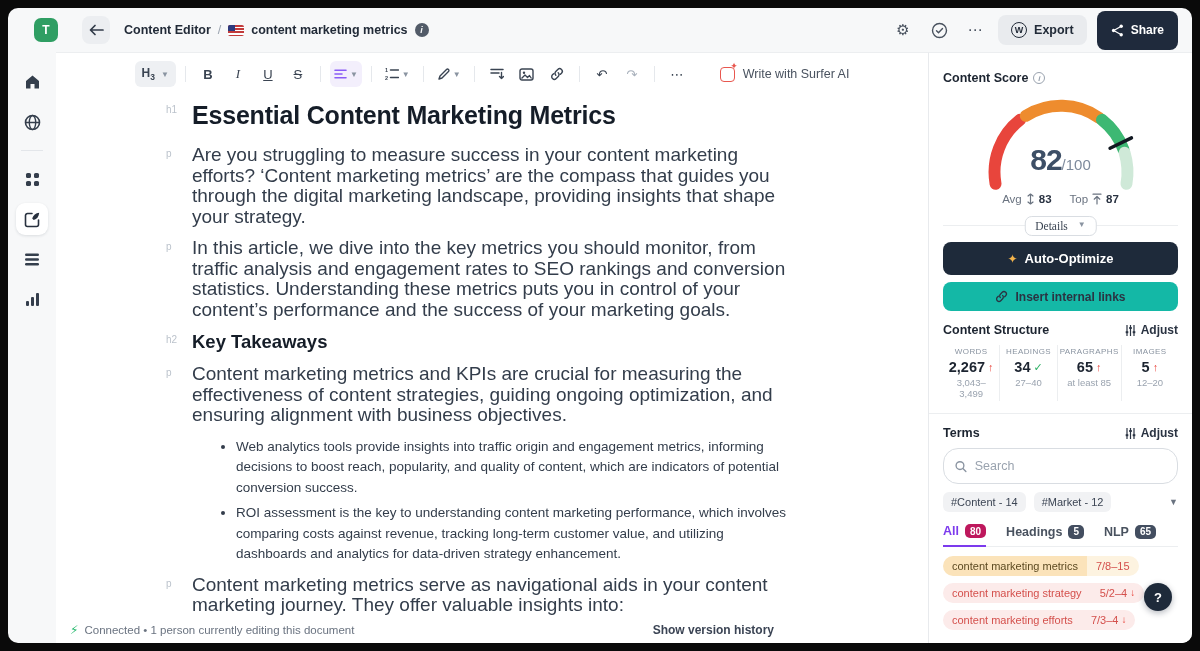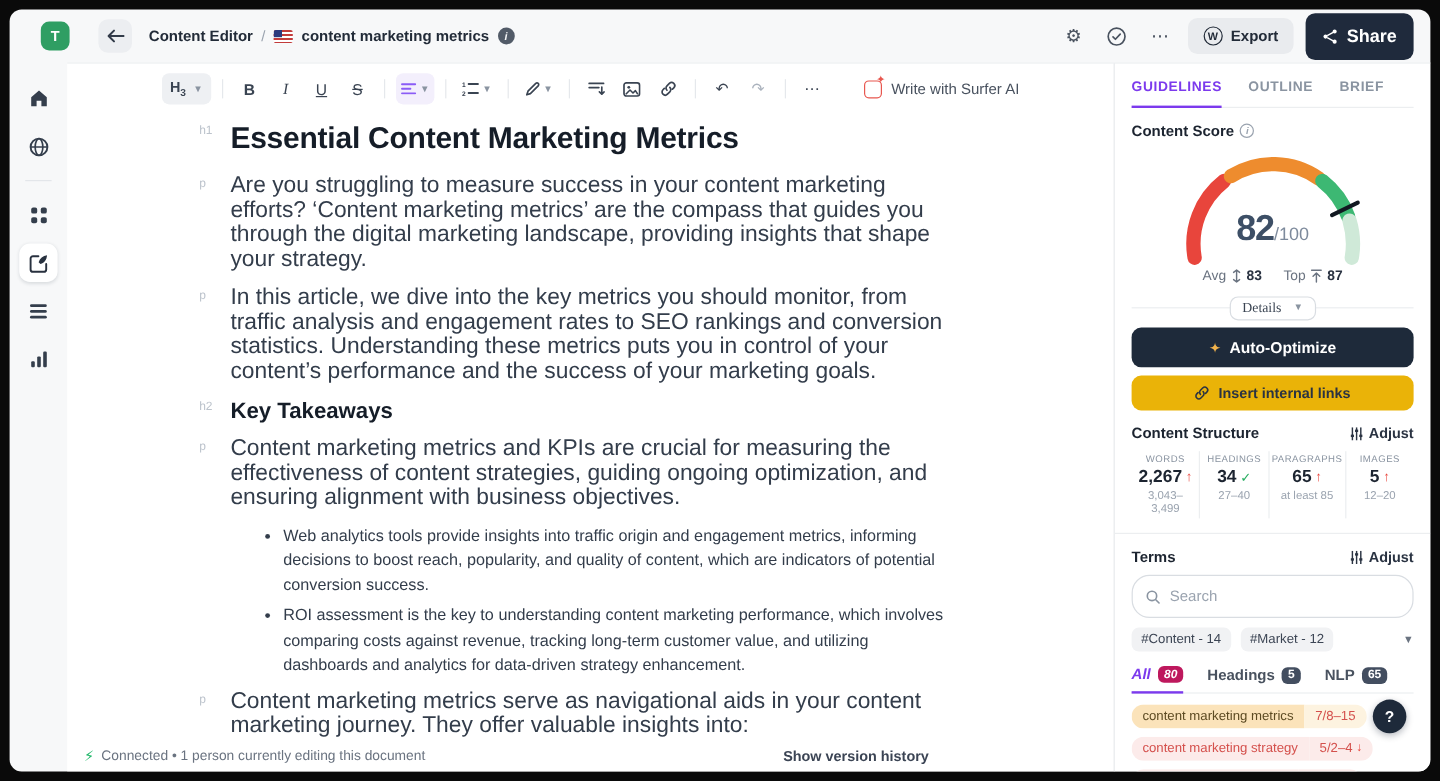--- a/index.html
+++ b/index.html
@@ -39,21 +39,21 @@
   .hdr-ic { width:26px; height:26px; display:flex; align-items:center; justify-content:center;
     color:#49525f; font-size:15px; cursor:pointer; }
   .btn-export {
     display:flex; align-items:center; gap:7px; background:#e9ebee; border-radius:8px;
     height:30px; padding:0 13px; font-size:12.5px; font-weight:bold; color:#222b38; cursor:pointer;
   }
   .wp-circ { width:16px; height:16px; border:1.6px solid #222b38; border-radius:50%;
     display:flex; align-items:center; justify-content:center; font-size:9px; font-weight:bold; color:#222b38;}
   .btn-share {
     display:flex; align-items:center; gap:7px; background:#1f2a3c; border-radius:8px;
-    height:39px; padding:12px 14px; font-size:15px; font-weight:bold; color:#fff; cursor:pointer; margin-right:2px;
+    height:39px; padding:12px 14px; font-size:12px; font-weight:bold; color:#fff; cursor:pointer; margin-right:2px;
   }
   
   .app-body { flex:1; display:flex; min-height:0; }
   .sidebar { width:48px; flex:0 0 auto; display:flex; flex-direction:column; align-items:center; padding-top:14px; gap:8px; }
   .side-ic { width:32px; height:32px; border-radius:9px; display:flex; align-items:center; justify-content:center;
     color:#343e4c; cursor:pointer; }
   .side-ic.active { background:#fff; box-shadow:0 1px 3px rgba(20,30,50,.12); }
   .side-div { width:22px; height:1px; background:#e3e6ea; margin:4px 0; }
   
   .editor { flex:1; background:#fff; border-top:1px solid #eceef0; display:flex; flex-direction:column; min-width:0; }
@@ -103,41 +103,41 @@
   .avg-row b { color:#2a3342; font-weight:bold; }
   .avg-item { display:flex; align-items:center; gap:4px; }
   .details-row { border-top:1px solid #eceef0; margin:20px 0 16px; position:relative; }
   .details-btn { position:absolute; left:50%; transform:translate(-50%,-50%); background:#fff;
     border:1px solid #d9dde2; border-radius:7px; font-size:11.5px; color:#3a4452; padding:3px 10px;
     display:flex; gap:10px; cursor:pointer;font-family:Liberation Serif, serif; }
   .details-btn .chev { font-size:8px; color:#8a94a1; }
   .btn-auto { width:100%; height:33px; background:#1e2a3a; border-radius:8px; color:#fff; font-size:13px; font-weight:bold;
     display:flex; align-items:center; justify-content:center; gap:7px; cursor:pointer; }
   .btn-auto .spark { color:#f2b34c; font-size:12px; }
-  .btn-links { width:100%; height:29px; background:#eab308; border-radius:8px; color:#2a3342; font-size:12px; font-weight:bold;
+  .btn-links { width:100%; height:29px; background:#14b8a6; border-radius:8px; color:#2a3342; font-size:12px; font-weight:bold;
     display:flex; align-items:center; justify-content:center; gap:7px; margin-top:7px; cursor:pointer; }
   .stats { display:flex; margin-top:8px; }
   .stat { flex:1; text-align:center; padding:2px 2px; border-left:1px solid #eceef0; }
   .stat:first-child { border-left:none; }
   .stat .lab { font-size:8px; letter-spacing:.4px; color:#8a94a1; }
   .stat .val { font-size:14.5px; font-weight:bold; color:#1c2430; margin:3px 0 2px; display:flex; justify-content:center; gap:3px; align-items:center;}
   .stat .rng { font-size:9.5px; color:#9aa3af; }
   .up { color:#e8453c; font-size:11px; font-weight:bold; } .ok { color:#27ae60; font-size:11px; font-weight:bold; }
   .hr { border-top:1px solid #eceef0; margin:12px -14px 0; }
   .search-box { margin-top:8px; height:29px; border:1px solid #d9dde2; border-radius:15px;
     display:flex; align-items:center; padding:17px 11px; gap:8px; color:#8a94a1; }
   .search-box input { border:none; outline:none; font-size:12.5px; color:#3a4452; width:100%;
     font-family:inherit; background:transparent; }
   .search-box input::placeholder { color:#9aa3af; }
   .tags-row { display:flex; align-items:center; gap:8px; margin-top:8px; }
   .tag-chip { background:#f1f2f4; border-radius:6px; font-size:11px; color:#3c4554; padding:4px 8px; cursor:pointer; }
   .tags-row .chev { margin-left:auto; color:#6a7380; font-size:9px; cursor:pointer; }
   .tterm-tabs { display:flex; gap:20px; border-bottom:1px solid #eceef0; margin-top:8px; }
   .tterm { display:flex; align-items:center; gap:6px; font-size:12.5px; font-weight:bold; color:#49525f; padding:4px 0 7px; cursor:pointer; }
-  .tterm.active { color:#7c3aed; border-bottom:2px solid #7c3aed; margin-bottom:-1px;font-style:italic; }
+  .tterm.active { color:#7c3aed; border-bottom:2px solid #7c3aed; margin-bottom:-1px; }
   .badge { font-size:10px; font-weight:bold; color:#fff; border-radius:5px; padding:1.5px 5px; }
   .badge.purple { background:#be185d; } .badge.dark { background:#434e60; }
   .chips { margin-top:9px; }
   .chip-row { display:flex; margin-bottom:7px; cursor:pointer; }
   .chip { display:flex; border-radius:11px; overflow:hidden; font-size:11px; line-height:20px; }
   .chip .cl { padding:0 9px; } .chip .cv { padding:0 9px; display:flex; align-items:center; gap:3px; }
   .chip.amber .cl { background:#fbe3ba; color:#5c4a22; } .chip.amber .cv { background:#fdf3e0; color:#d4504c; }
   .chip.red .cl { background:#fcebea; color:#d4504c; } .chip.red .cv { background:#fcebea; color:#d4504c; }
   .chip .dn { color:#e8453c; font-size:10px; }
   .help-fab { position:absolute; right:20px; bottom:32px; width:28px; height:28px; border-radius:50%;
@@ -338,25 +338,20 @@
       </div>
 
       <div class="statusbar">
         <span class="bolt">⚡</span>
         <span>Connected • 1 person currently editing this document</span>
         <span class="ver">Show version history</span>
       </div>
     </div>
 
     <div class="panel">
-      <div class="ptabs">
-        <div class="ptab active">GUIDELINES</div>
-        <div class="ptab">OUTLINE</div>
-        <div class="ptab">BRIEF</div>
-      </div>
 
       <div class="sec-hdr">
         <div class="sec-title">
           <span>Content Score</span>
           <span class="i-circ">i</span>
         </div>
       </div>
 
       <div class="gauge">
         <svg width="200" height="104" viewBox="0 0 200 122">

